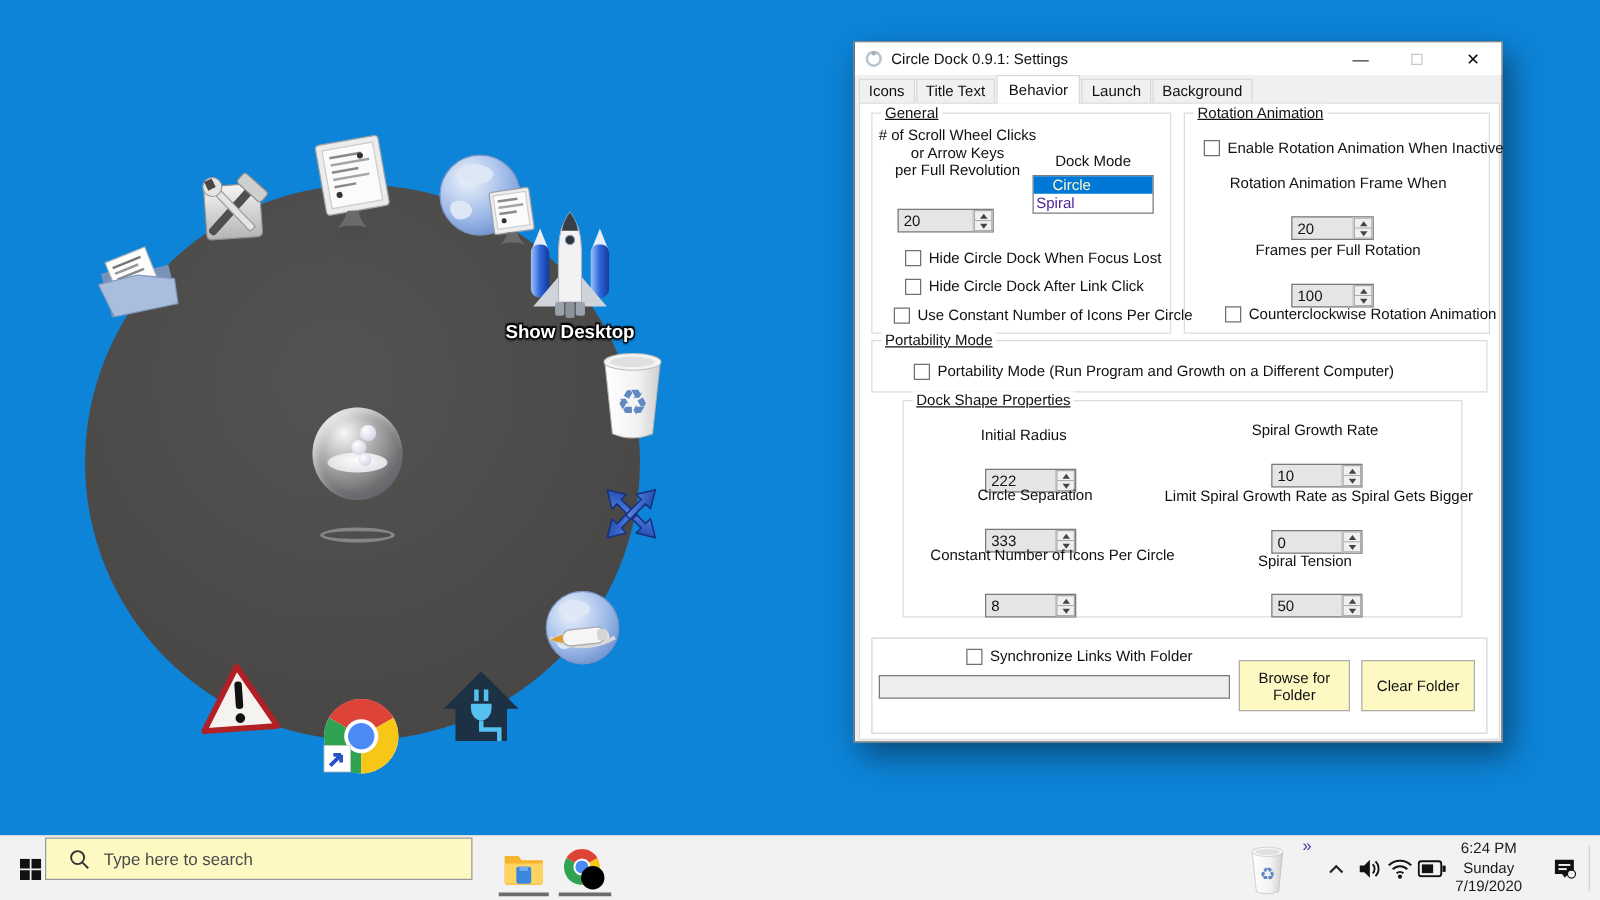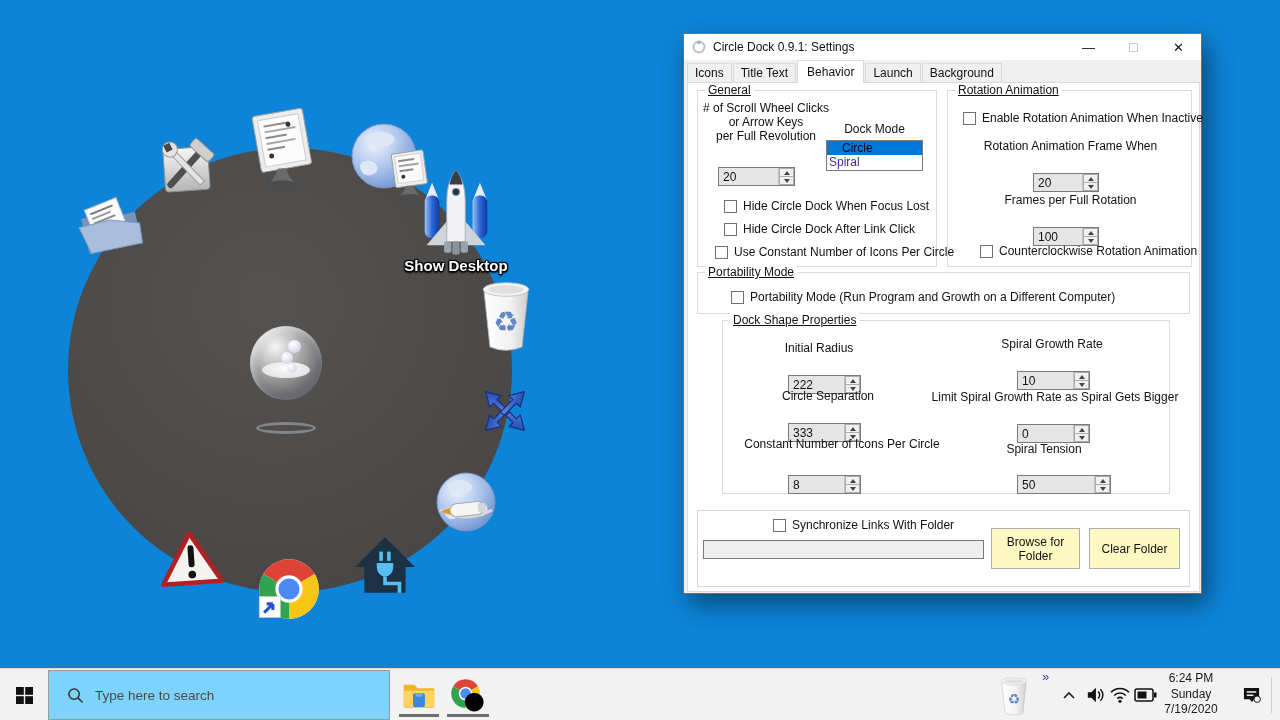--- a/index.html
+++ b/index.html
@@ -53,31 +53,31 @@
   .ud + .ud { border-top:none; }
   .tri-up { width:0; height:0; border-left:3px solid transparent; border-right:3px solid transparent; border-bottom:4px solid #444; }
   .tri-dn { width:0; height:0; border-left:3px solid transparent; border-right:3px solid transparent; border-top:4px solid #444; }
 
   .cb { position:absolute; display:flex; align-items:center; }
   .cb .box { width:13px; height:13px; background:#fff; border:1px solid #707070; flex:0 0 13px; }
   .cb .cbl { font-size:12px; color:#111; margin-left:6px; white-space:nowrap; }
 
   .listbox { position:absolute; background:#fff; border:1px solid #7a7a7a; }
   .lb-row { font-size:12px; height:14px; line-height:14px; padding-left:2px; color:#4c1d95; }
-  .lb-row.sel { background:#0078d7; color:#000000;padding-left:15px; }
+  .lb-row.sel { background:#0078d7; color:#fef9c3;padding-left:15px; }
 
   .btn { position:absolute; background:#fef9c3; border:1px solid #adadad; display:flex; align-items:center; justify-content:center;
     text-align:center; font-size:12px; color:#111; line-height:14px; padding:2px; }
   #sync-textbox { position:absolute; left:5px; top:29px; width:281px; height:19px; background:#eee; border:1px solid #7a7a7a;
     font-size:12px; padding:0 3px; color:#111; outline:none; }
 
   
   #taskbar { position:absolute; left:0; top:668px; width:1280px; height:52px; background:#f2f2f2; border-top:1px solid #d8d8d8; }
   #start-btn { position:absolute; left:0; top:0; width:48px; height:52px; display:flex; align-items:center; justify-content:center; }
-  #search-box { position:absolute; left:48px; top:1px; width:342px; height:50px; background:#7dd3fc; border:1px solid #999;
+  #search-box { position:absolute; left:36px; top:1px; width:342px; height:34px; background:#fef9c3; border:1px solid #999;
     display:flex; align-items:center; }
   #search-input { border:none; outline:none; font-size:13.5px; color:#333; width:270px; background:transparent;
     font-family:"Liberation Sans", sans-serif; }
   #search-input::placeholder { color:#4a4a4a; opacity:1; }
   .tb-btn { position:absolute; top:6px; width:40px; height:40px; display:flex; align-items:center; justify-content:center; }
   .tb-underline { position:absolute; top:45px; height:3px; background:#6d6d6d; }
   .tray { position:absolute; display:flex; align-items:center; justify-content:center; }
   #clock { position:absolute; left:1152px; top:2px; width:78px; text-align:center; font-size:12px; color:#1a1a1a; line-height:15.5px; }
   #overflow-chevrons { position:absolute; left:1042px; top:0px; font-size:13px; color:#3d3da0; }
   #edge-divider { position:absolute; left:1271px; top:8px; width:1px; height:36px; background:#cfcfcf; }
@@ -454,21 +454,21 @@
             <span class="ud">
                 <span class="tri-up"></span>
               </span>
             <span class="ud">
                 <span class="tri-dn"></span>
               </span>
           </span>
         </div>
 
         <div class="lbl" style="left:251px;top:121px;width:140px">Spiral Tension</div>
-        <div class="spin" style="left:294px;top:136px;width:94px">
+        <div class="spin" style="left:294px;top:136px;width:73px">
           <span class="spin-val">50</span>
           <span class="spin-ud">
             <span class="ud">
                 <span class="tri-up"></span>
               </span>
             <span class="ud">
                 <span class="tri-dn"></span>
               </span>
           </span>
         </div>

